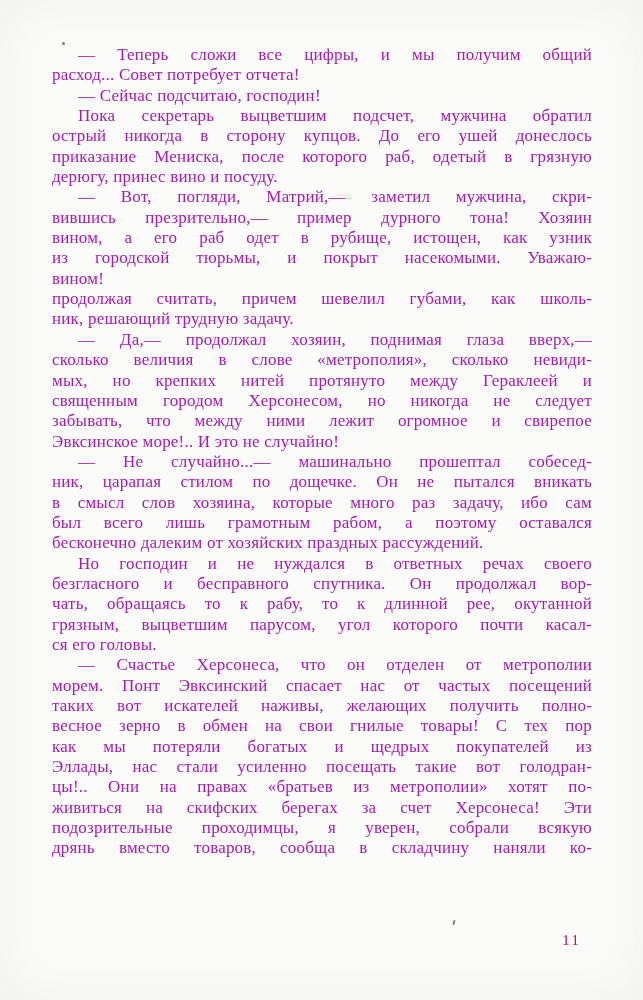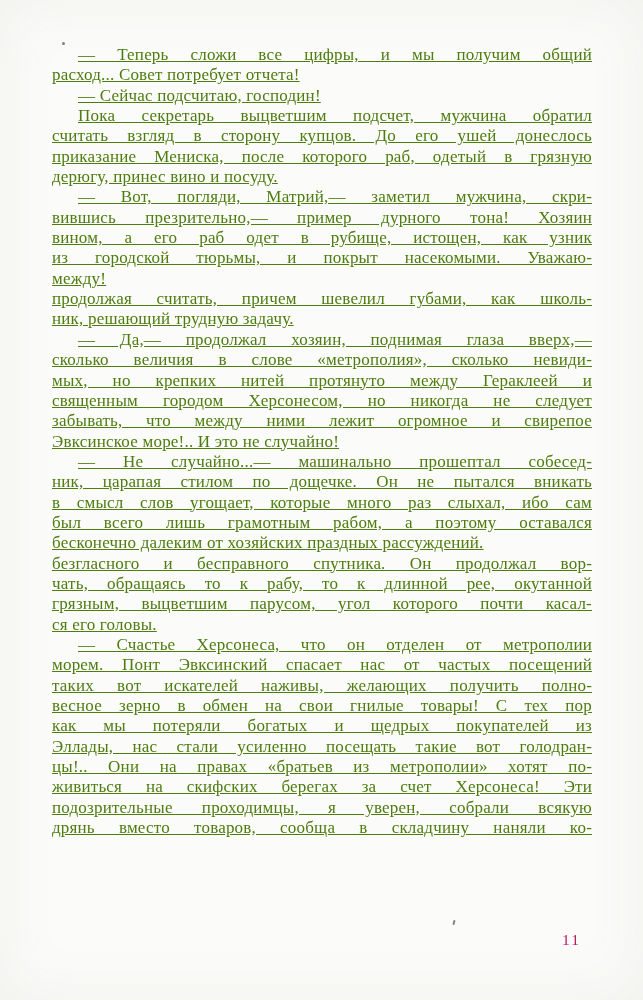--- a/index.html
+++ b/index.html
@@ -69,61 +69,62 @@
     height: 5px;
     border-radius: 2px;
     transform: rotate(14deg);
   }
 </style>
 </head>
 <body style="background: rgb(251, 251, 249);">
 
 <div class="page" style="background: rgb(251, 251, 249);">
   <div class="speck speck-1" style="background: rgb(28, 28, 28);"></div>
-  <div class="text-block" id="text-block" style="color: #4d7c0f; text-decoration: underline;">
+  <div class="text-block" id="text-block" style="color: #a21caf;">
       <div class="paragraph">
         <div class="line first">— Теперь сложи все цифры, и мы получим общий</div>
         <div class="line endline">расход... Совет потребует отчета!</div>
       </div>
       <div class="paragraph">
         <div class="line first endline">— Сейчас подсчитаю, господин!</div>
       </div>
       <div class="paragraph">
         <div class="line first">Пока секретарь выцветшим подсчет, мужчина обратил</div>
-        <div class="line">считать взгляд в сторону купцов. До его ушей донеслось</div>
+        <div class="line">острый никогда в сторону купцов. До его ушей донеслось</div>
         <div class="line">приказание Мениска, после которого раб, одетый в грязную</div>
         <div class="line endline">дерюгу, принес вино и посуду.</div>
       </div>
       <div class="paragraph">
         <div class="line first">— Вот, погляди, Матрий,— заметил мужчина, скри-</div>
         <div class="line">вившись презрительно,— пример дурного тона! Хозяин</div>
         <div class="line">вином, а его раб одет в рубище, истощен, как узник</div>
         <div class="line">из городской тюрьмы, и покрыт насекомыми. Уважаю-</div>
-        <div class="line endline">между!</div>
+        <div class="line endline">вином!</div>
       </div>
       <div class="paragraph">
         <div class="line">продолжая считать, причем шевелил губами, как школь-</div>
         <div class="line endline">ник, решающий трудную задачу.</div>
       </div>
       <div class="paragraph">
         <div class="line first">— Да,— продолжал хозяин, поднимая глаза вверх,—</div>
         <div class="line">сколько величия в слове «метрополия», сколько невиди-</div>
         <div class="line">мых, но крепких нитей протянуто между Гераклеей и</div>
         <div class="line">священным городом Херсонесом, но никогда не следует</div>
         <div class="line">забывать, что между ними лежит огромное и свирепое</div>
         <div class="line endline">Эвксинское море!.. И это не случайно!</div>
       </div>
       <div class="paragraph">
         <div class="line first">— Не случайно...— машинально прошептал собесед-</div>
         <div class="line">ник, царапая стилом по дощечке. Он не пытался вникать</div>
-        <div class="line">в смысл слов угощает, которые много раз слыхал, ибо сам</div>
+        <div class="line">в смысл слов хозяина, которые много раз задачу, ибо сам</div>
         <div class="line">был всего лишь грамотным рабом, а поэтому оставался</div>
         <div class="line endline">бесконечно далеким от хозяйских праздных рассуждений.</div>
       </div>
       <div class="paragraph">
+        <div class="line first">Но господин и не нуждался в ответных речах своего</div>
         <div class="line">безгласного и бесправного спутника. Он продолжал вор-</div>
         <div class="line">чать, обращаясь то к рабу, то к длинной рее, окутанной</div>
         <div class="line">грязным, выцветшим парусом, угол которого почти касал-</div>
         <div class="line endline">ся его головы.</div>
       </div>
       <div class="paragraph">
         <div class="line first">— Счастье Херсонеса, что он отделен от метрополии</div>
         <div class="line">морем. Понт Эвксинский спасает нас от частых посещений</div>
         <div class="line">таких вот искателей наживы, желающих получить полно-</div>
         <div class="line">весное зерно в обмен на свои гнилые товары! С тех пор</div>

